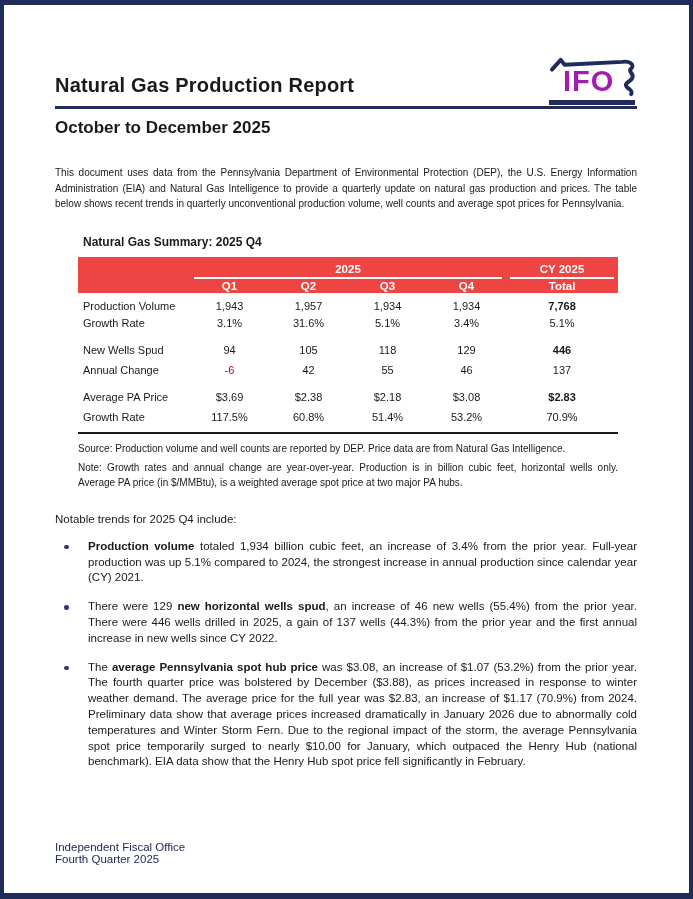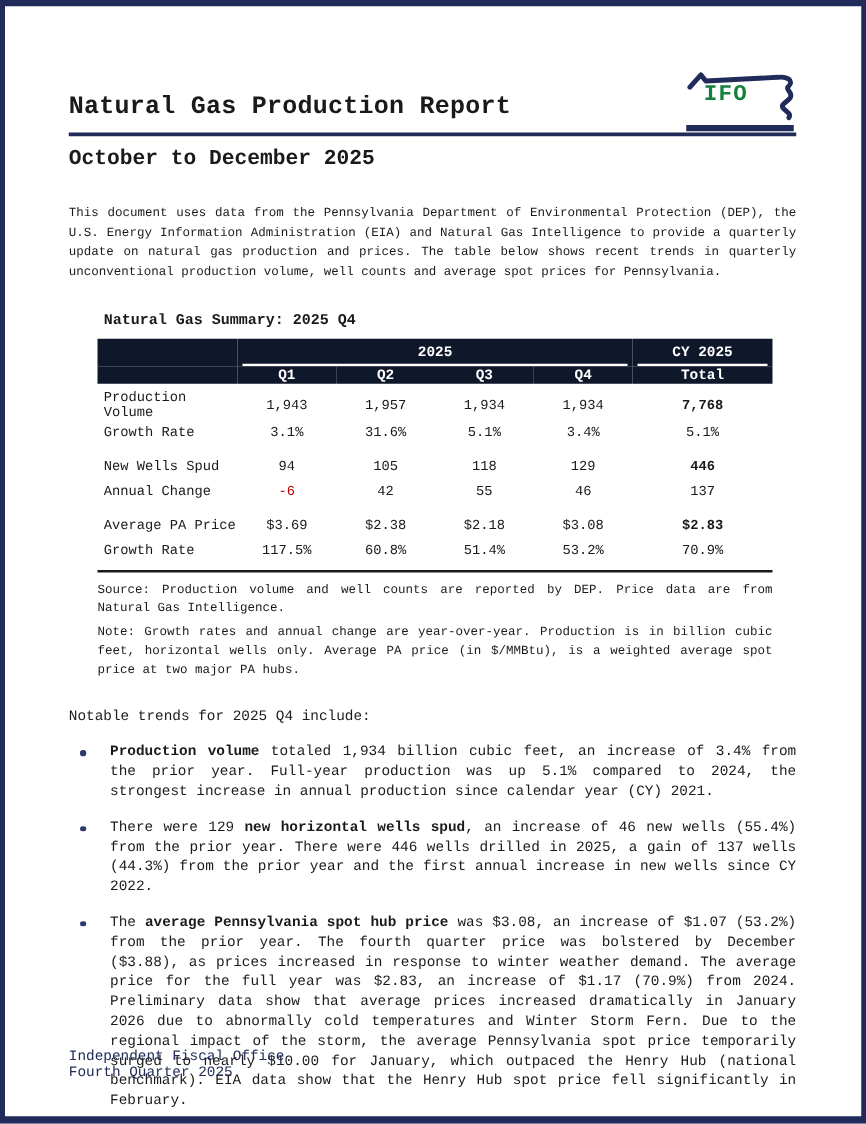--- a/index.html
+++ b/index.html
@@ -10,21 +10,20 @@
     position: relative;
     width: 693px;
     height: 899px;
     margin: 0 auto;
     background: #ffffff;
     border-style: solid;
     border-color: #212B5A;
     border-width: 5px 4px 6px 4px;
     overflow: hidden;
     color: #1a1a1a;
-    font-family: Liberation Mono, monospace;
   }
   .content { padding: 0 52px 0 51px; }
 
   
   .header-row {
     display: flex;
     justify-content: space-between;
     align-items: flex-end;
     margin-top: 50px;
     border-bottom: 3px solid #212B5A;
@@ -41,23 +40,23 @@
     position: relative;
     width: 88px;
     height: 46px;
     flex: none;
   }
   .logo svg { position: absolute; inset: 0; }
   .logo-text {
     position: absolute;
     left: 14px;
     top: 12px;
-    font-size: 18px;
-    font-weight: bold;
-    color: #15803d;
+    font-size: 29px;
+    font-weight: bold;
+    color: #a21caf;
     letter-spacing: 1px;
     line-height: 1;
   }
   .logo-bar {
     position: absolute;
     left: 0; right: 2px; bottom: -4px;
     height: 5px;
     background: #212B5A;
   }
   h2.subtitle {
@@ -83,21 +82,21 @@
     margin-left: 5px;
     font-size: 12px;
     font-weight: bold;
   }
   table.summary {
     margin-top: 8px;
     width: 540px;
     border-collapse: collapse;
     table-layout: fixed;
   }
-  table.summary thead tr { background: #0f172a; }
+  table.summary thead tr { background: #ef4444; }
   table.summary th {
     color: #ffffff;
     font-size: 11.5px;
     font-weight: bold;
     text-align: center;
     padding: 0;
   }
   tr.yearhead th { height: 22px; vertical-align: bottom; }
   tr.yearhead .hdr-cell {
     display: block;

